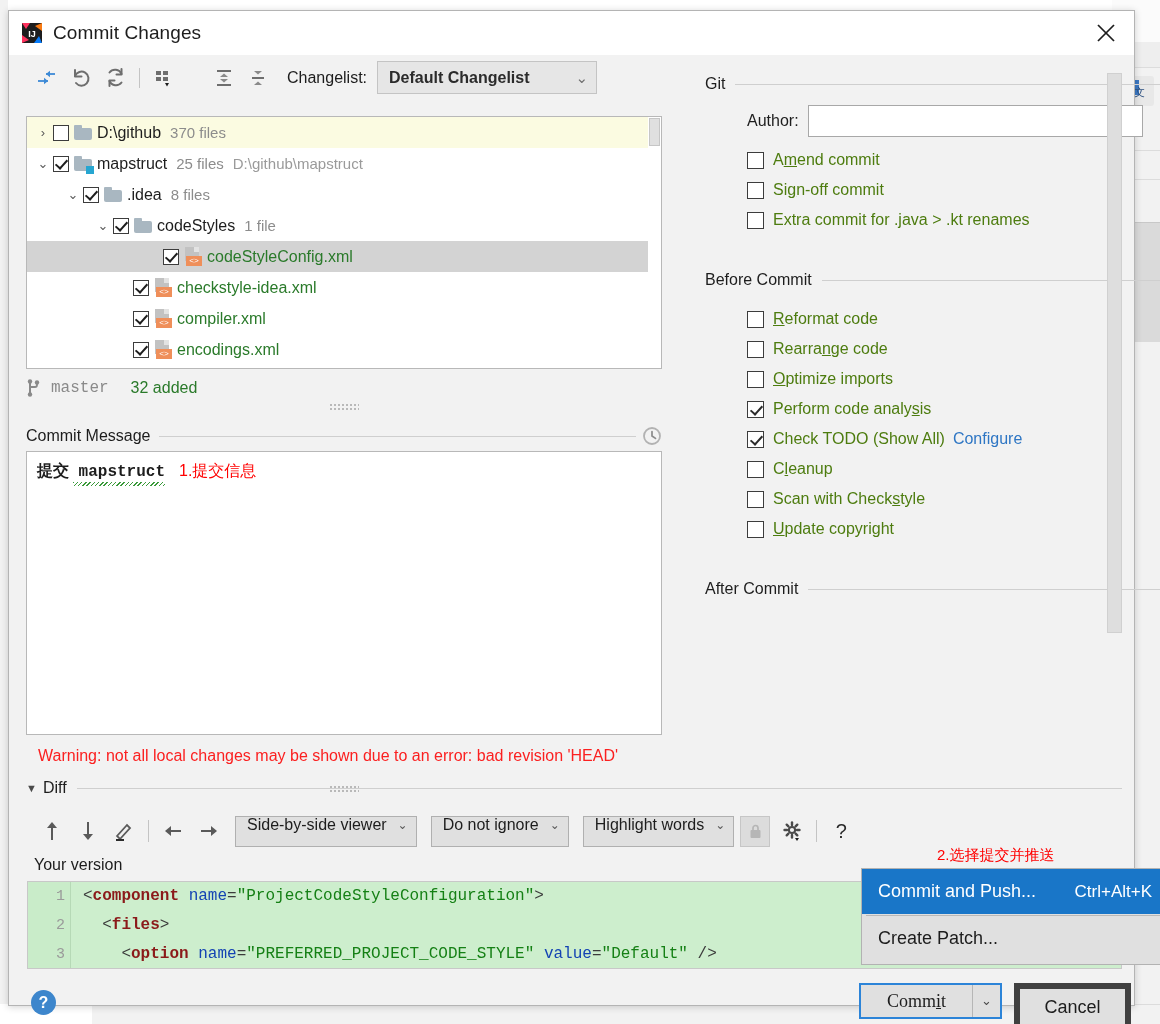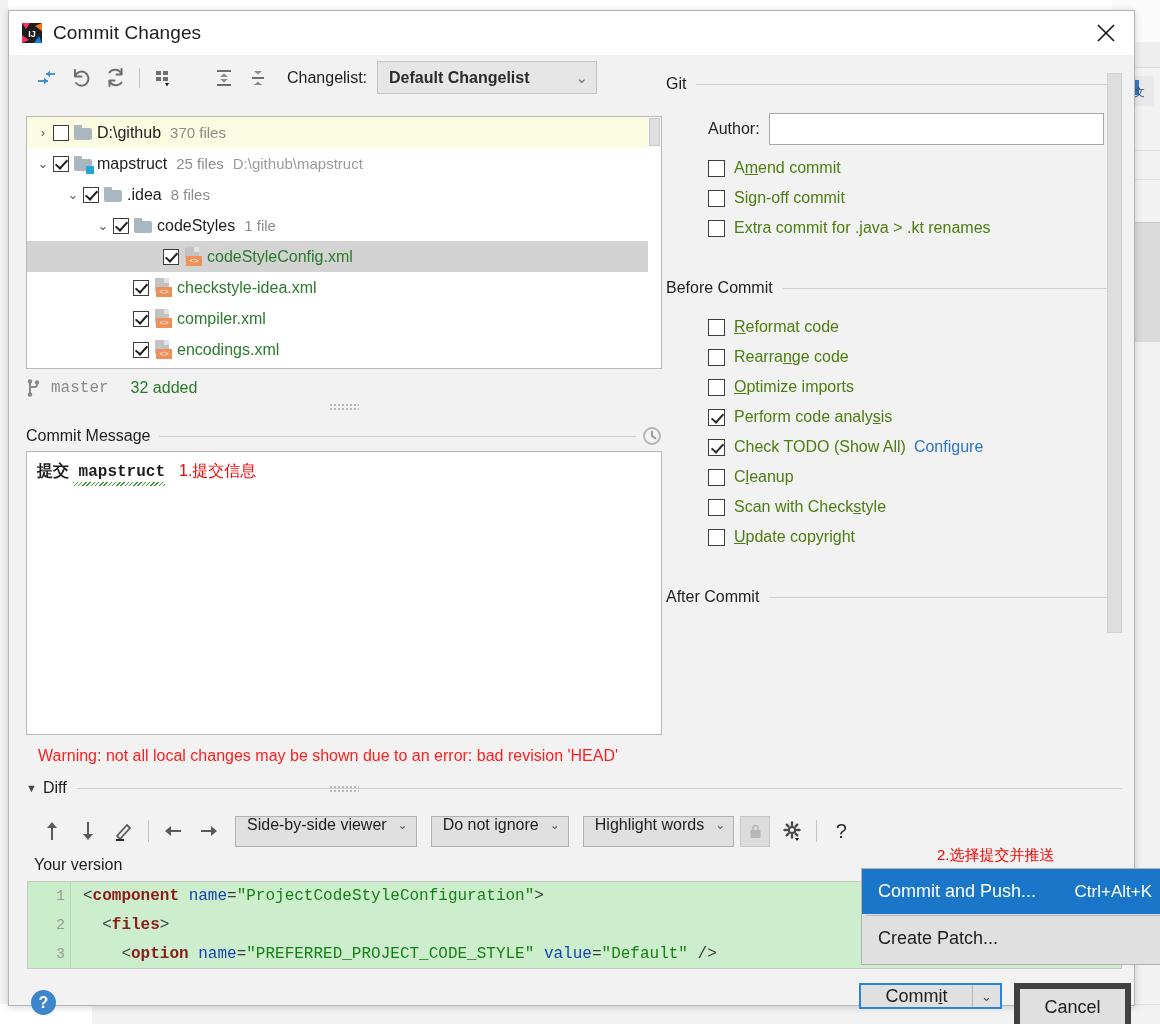--- a/index.html
+++ b/index.html
@@ -167,26 +167,26 @@
   }
   .annot-1 {
     position: absolute; left: 170px; top: 450px; color: #ff0000; font-size: 16px;
   }
   .warning-text {
     position: absolute; left: 29px; top: 736px; color: #fb2020; font-size: 16px;
   }
 
   
   .git-panel {
-    position: absolute; left: 657px; top: 62px; width: 455px; height: 668px; overflow: hidden;
+    position: absolute; left: 696px; top: 62px; width: 455px; height: 668px; overflow: hidden;
   }
   .grp-header { display: flex; align-items: center; height: 22px; }
   .grp-header .gh-text { font-size: 16px; color: #1d1d1d; padding-right: 10px; }
   .grp-header .gh-line { flex: 1 1 auto; height: 1px; background: #cfcfcf; }
-  .author-row { display: flex; align-items: center; margin-top: 18px; padding-left: 42px; }
+  .author-row { display: flex; align-items: center; margin-top: 10px; padding-left: 42px; }
   .author-row .lbl { font-size: 16px; margin-right: 9px; }
   .author-input {
     width: 335px; height: 32px; background: #ffffff; border: 1px solid #a8a8a8;
     font-family: "Liberation Sans", sans-serif; font-size: 15px; padding: 0 6px; outline: none;
   }
   .cb-row {
     display: flex; align-items: center; padding-left: 42px; height: 30px; cursor: pointer;
   }
   .cb-row .cb {
     width: 17px; height: 17px; border: 1px solid #3c3c3c; background: #ffffff;
@@ -273,22 +273,22 @@
 
   
   .btnbar { position: absolute; left: 1px; top: 962px; width: 1125px; height: 60px; }
   .help-btn {
     position: absolute; left: 21px; top: 17px; width: 25px; height: 25px;
     border-radius: 50%; background: #3d86cc; color: #ffffff;
     font-size: 16px; font-weight: bold; display: flex; align-items: center; justify-content: center;
     cursor: pointer;
   }
   .commit-split {
-    position: absolute; left: 849px; top: 10px; width: 143px; height: 26px;
-    border: 2px solid #2c84d8; background: #e0e0e0; display: flex; align-items: center;
+    position: absolute; left: 849px; top: 10px; width: 143px; height: 36px;
+    border: 2px solid #2c84d8; background: #e0e0e0; display: flex; align-items: center; font-family: Liberation Serif, serif;
   }
   .commit-split .main {
     flex: 1 1 auto; height: 100%; display: flex; align-items: center; justify-content: center;
     font-size: 18px; cursor: pointer;
   }
   .commit-split .main u { text-decoration: underline; }
   .commit-split .arrow {
     width: 28px; height: 100%; border-left: 1px solid #b6b6b6;
     display: flex; align-items: center; justify-content: center; cursor: pointer;
     color: #4a4a4a; font-size: 13px;

